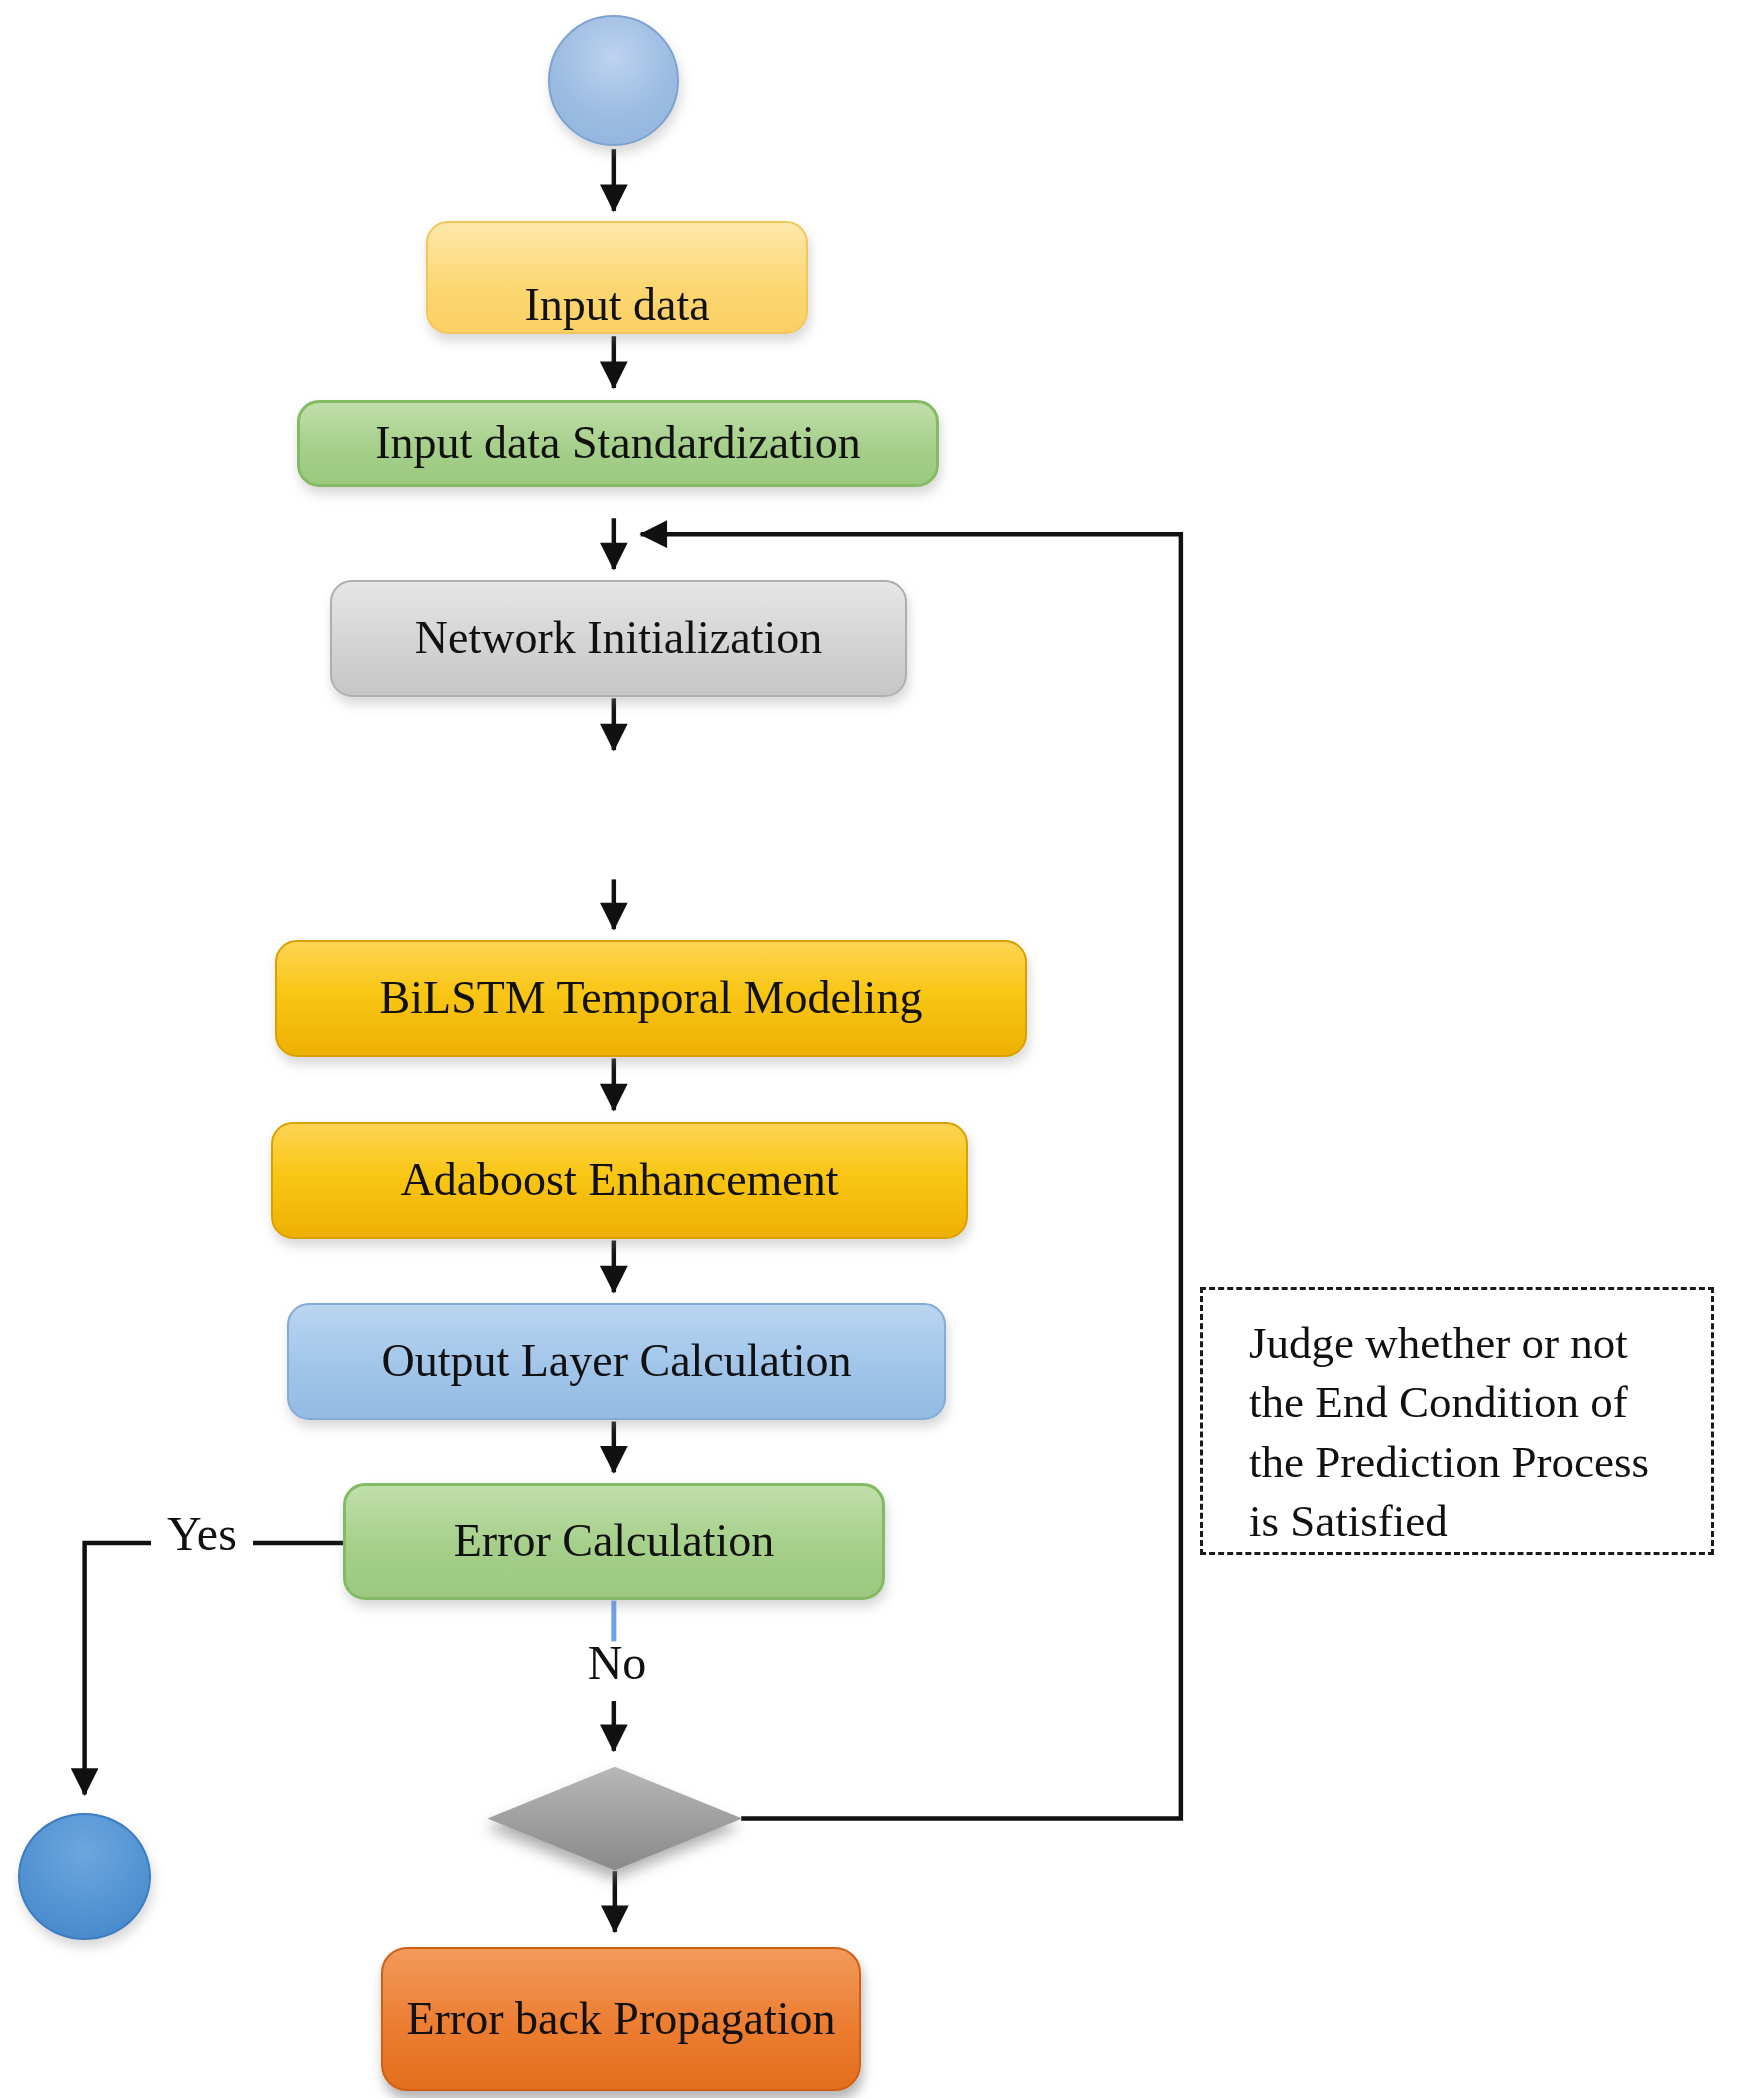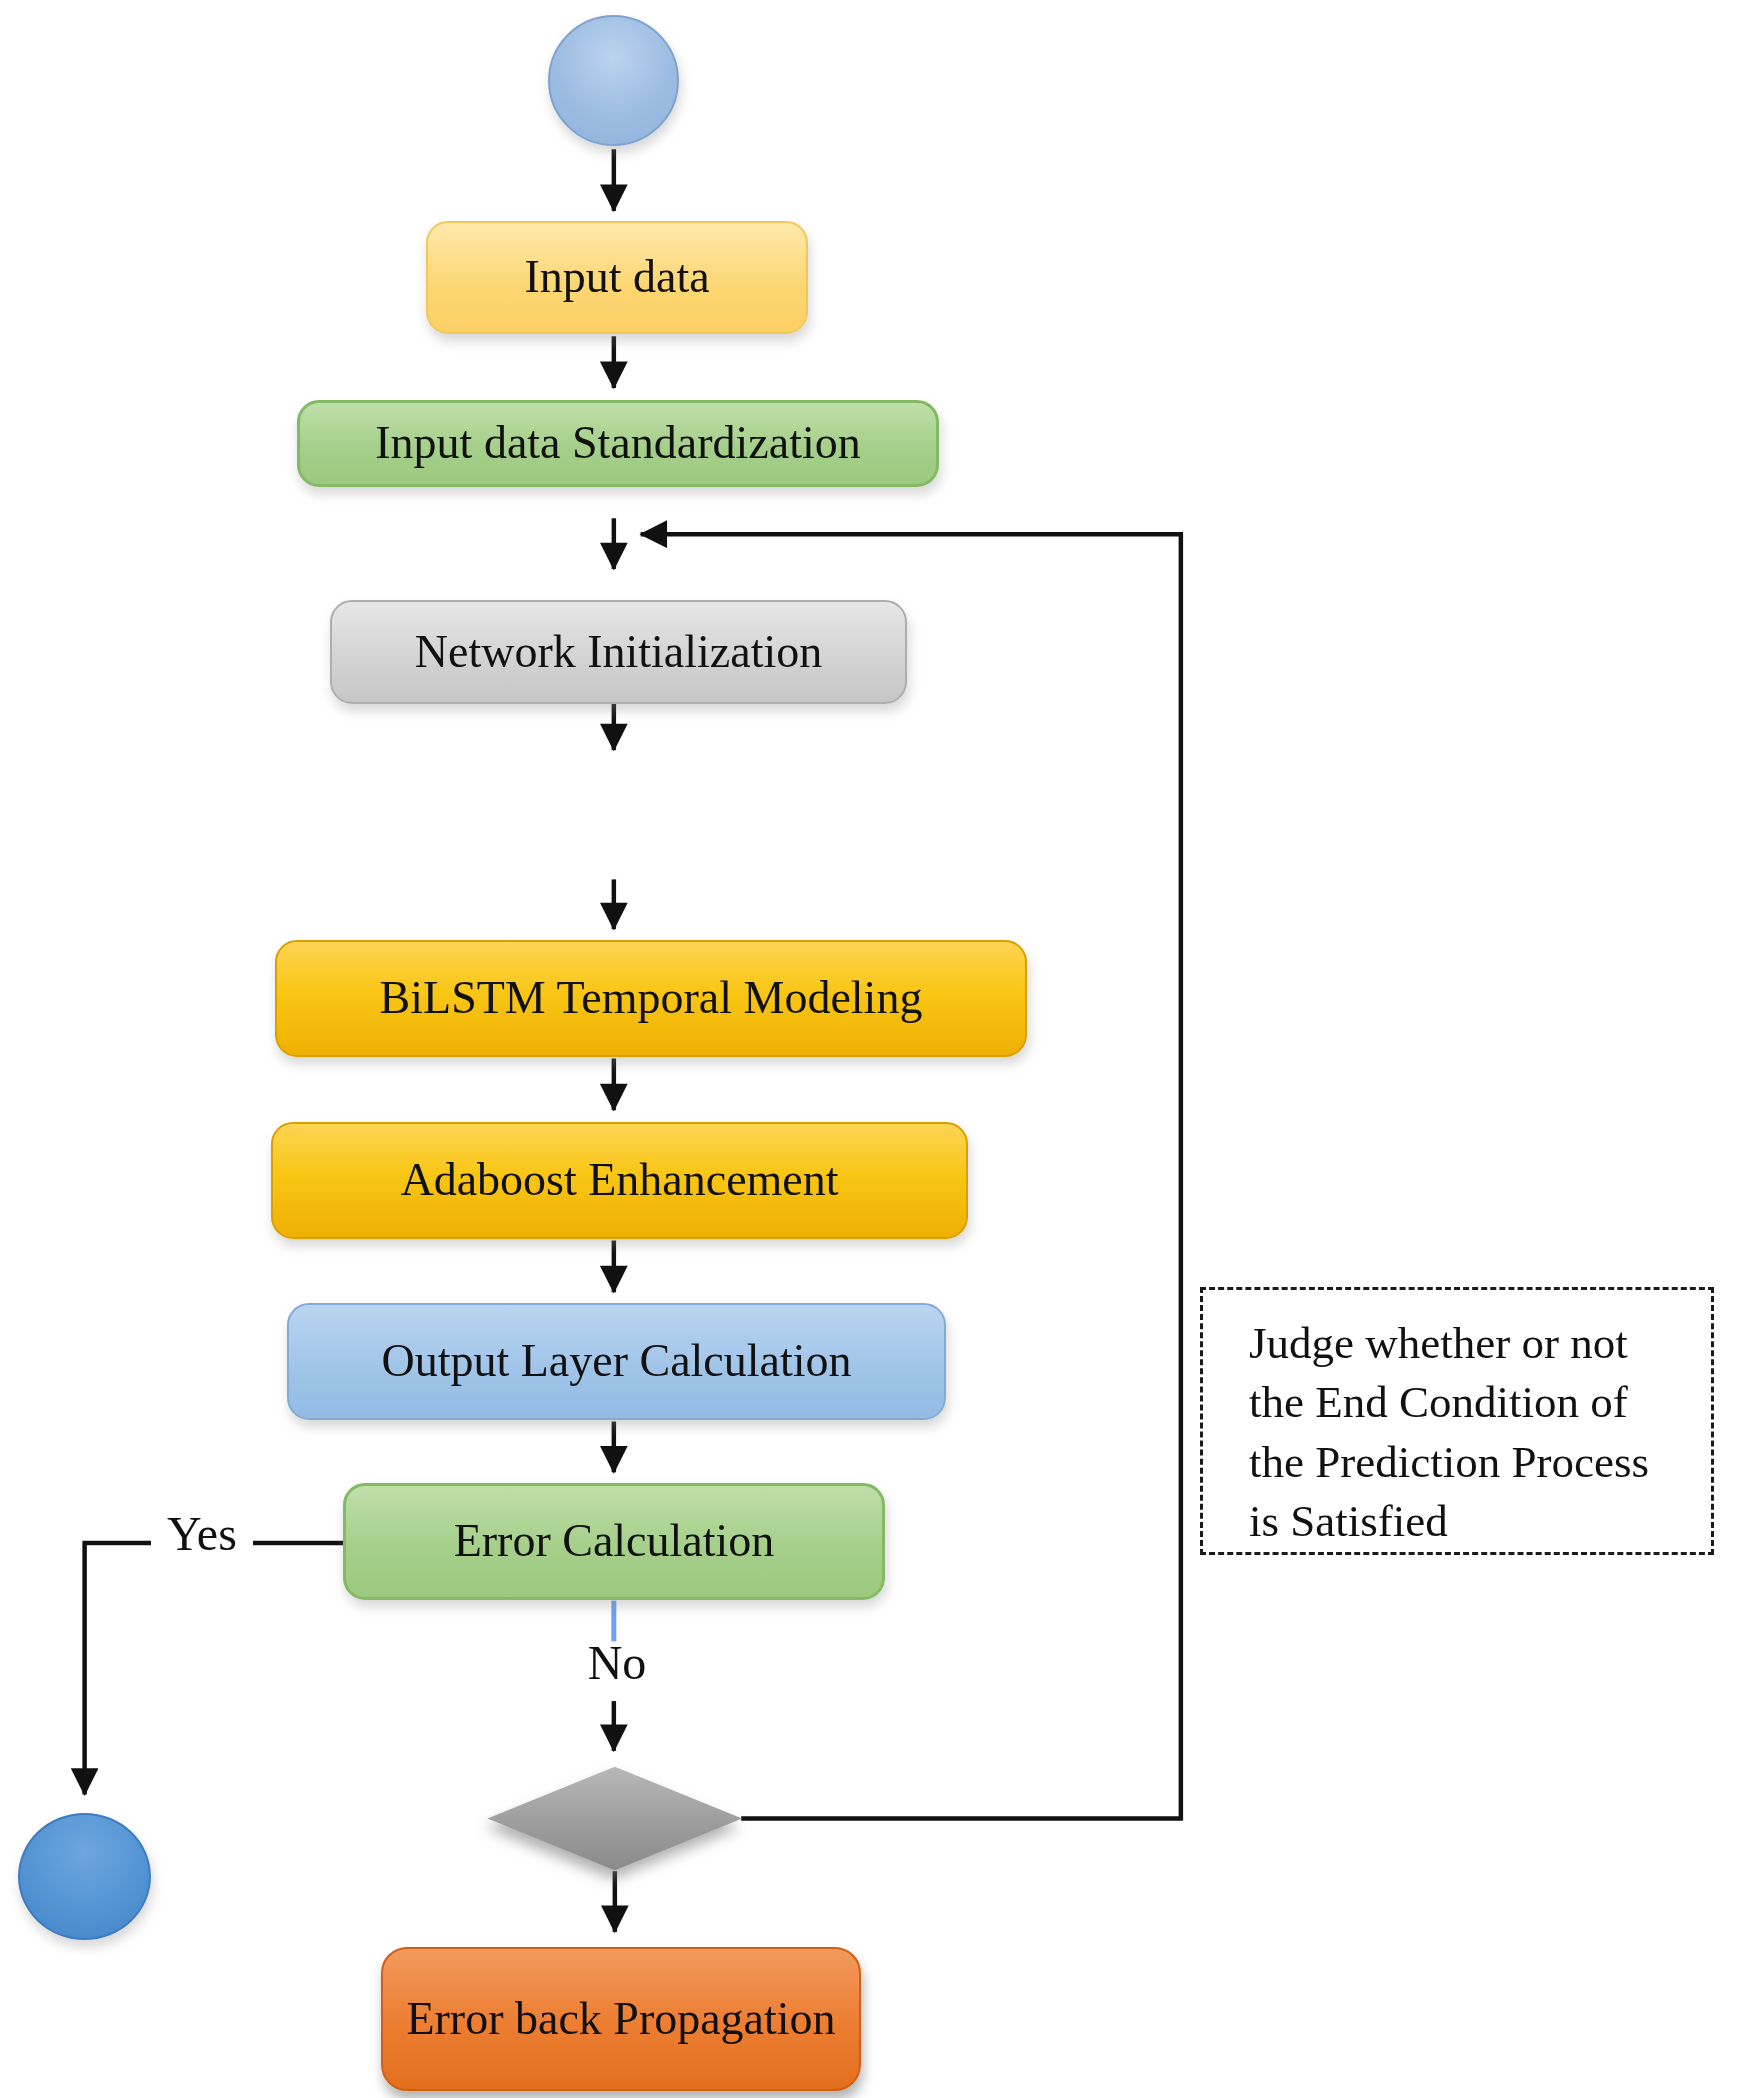--- a/index.html
+++ b/index.html
@@ -19,32 +19,32 @@
     text-align:center;
     font-size:46px;
     line-height:1.15;
     box-shadow:2px 7px 12px rgba(140,140,140,0.35);
   }
   .box{border-radius:22px;}
   .box-input{
     left:426px;top:221px;width:382px;height:113px;
     background:linear-gradient(180deg,#fee8ab 0%,#fcd671 60%,#fbd065 100%);
     border:2px solid #f2c75a;
+    align-items:flex-end;
   }
   .box-green{
     background:linear-gradient(180deg,#c0dfaa 0%,#a5cf8a 55%,#9cc97f 100%);
     border:3px solid #85ba64;
   }
   .box-std{left:297px;top:400px;width:642px;height:87px;}
   .box-errcalc{left:343px;top:1483px;width:542px;height:117px;}
   .box-gray{
-    left:330px;top:580px;width:577px;height:104px;
+    left:330px;top:580px;width:577px;height:117px;
     background:linear-gradient(180deg,#e6e6e6 0%,#d2d2d2 60%,#c6c6c6 100%);
     border:2px solid #aeaeae;
-    margin-top:20px;
   }
   .box-gold{
     background:linear-gradient(180deg,#fdd454 0%,#f9c614 45%,#eeb002 100%);
     border:2px solid #d9a000;
   }
   .box-cnn{left:324px;top:761px;width:595px;height:117px;}
   .box-bilstm{left:241px;top:940px;width:752px;height:117px;margin-left:34px;}
   .box-ada{left:271px;top:1122px;width:697px;height:117px;}
   .box-blue{
     left:287px;top:1303px;width:659px;height:117px;

